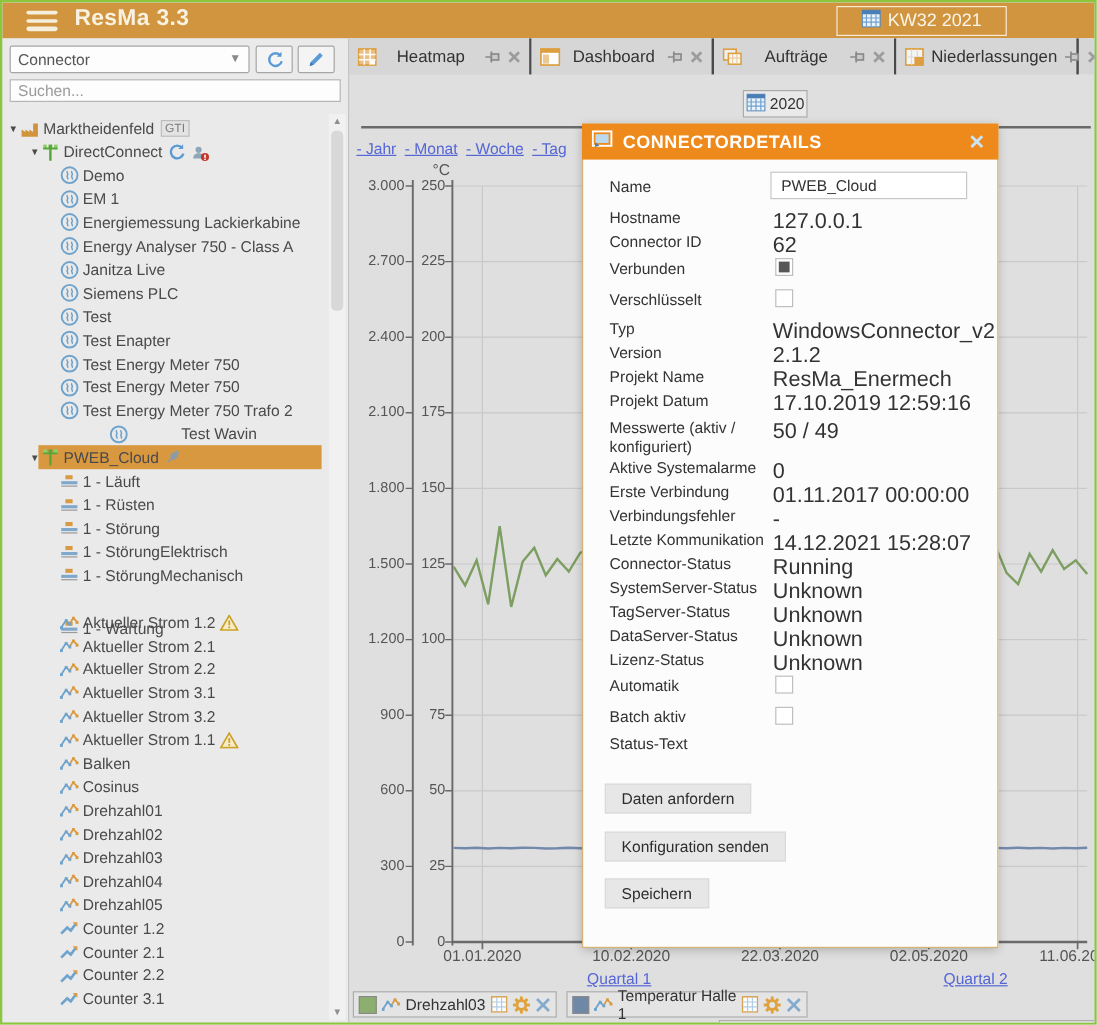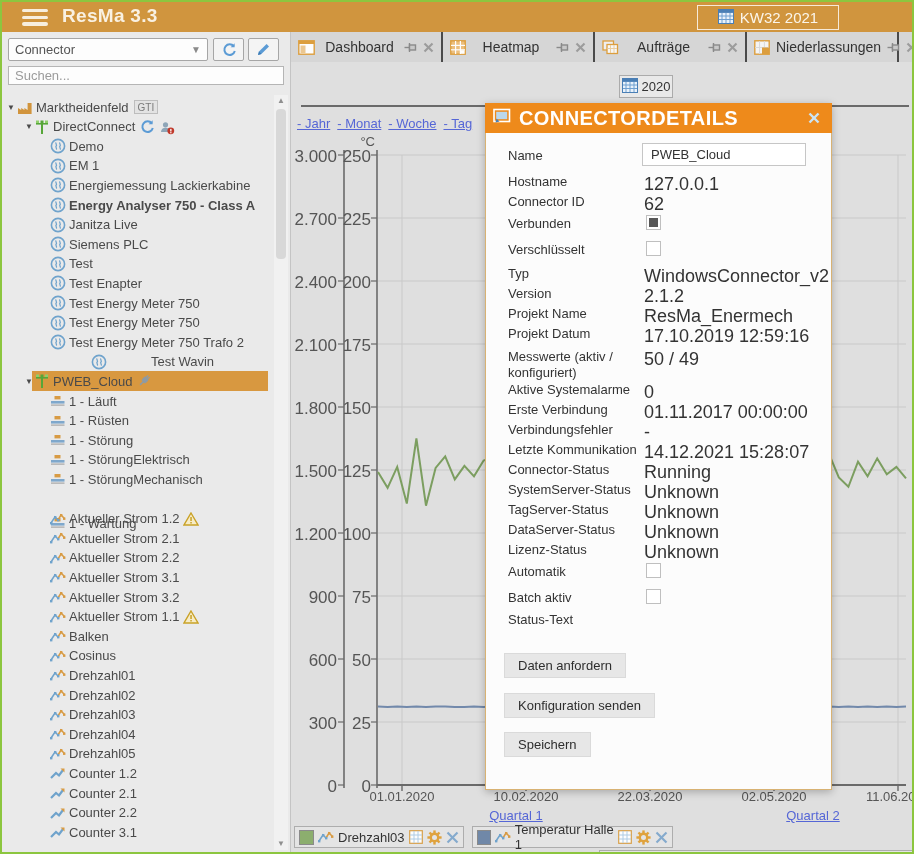--- a/index.html
+++ b/index.html
@@ -53,38 +53,38 @@
          display:flex; align-items:center; padding:0 7px; gap:6px; cursor:pointer; }
   .tab .tab-label { font-size:14px; color:#333; flex:1; text-align:center; }
   .tab .pin, .tab .tclose { flex:0 0 auto; display:flex; cursor:pointer; }
   .year-btn { position:absolute; left:328px; top:43px; width:54px; height:23px; background:#E9E9E9;
               border:1px solid #ABABAB; font-size:13px; color:#333; display:flex; align-items:center;
               justify-content:center; gap:4px; cursor:pointer; font-family:"Liberation Sans", sans-serif; }
   #time-links { position:absolute; left:6px; top:84px; font-size:13px; display:flex; gap:7px; }
   #time-links a { color:#5566D6; text-decoration:underline; cursor:pointer; }
   .unit-label { position:absolute; left:44px; top:102px; width:40px; text-align:right; font-size:13px; color:#555; }
   #chart-svg { position:absolute; left:0; top:0; width:622px; height:820px; }
-  .ytick { position:absolute; width:46px; text-align:right; font-size:17px; color:#555; }
+  .ytick { position:absolute; width:46px; text-align:right; font-size:12px; color:#555; }
   .xtick { position:absolute; width:92px; text-align:center; font-size:13px; color:#555; top:757px; }
   .qlink { position:absolute; width:90px; text-align:center; font-size:13px; top:776px; }
   .qlink a { color:#5566D6; text-decoration:underline; cursor:pointer; }
   .legend-box { position:absolute; top:794px; height:22px; background:#E4E4E4; border:1px solid #ADADAD;
                 display:flex; align-items:center; padding:0 4px; gap:4px; }
   .legend-box .chip { width:15px; height:15px; border:1px solid #8a8a8a; }
   .legend-box .llabel { font-size:13px; color:#333; }
   .legend-sliver { position:absolute; top:818px; left:308px; width:330px; height:4px; overflow:hidden;
                 background:#E4E4E4; border:1px solid #ADADAD; display:flex; gap:6px; padding:1px 4px; }
   .legend-sliver i { display:block; height:10px; }
 
   
   .modal { position:absolute; left:483px; top:101px; width:347px; height:687px; background:#FCFCFC;
            border:1px solid #D8B273; box-shadow:0 2px 8px rgba(0,0,0,0.25); }
   .modal-header { position:absolute; left:-1px; top:-1px; right:-1px; height:30px; background:#EE8A1B;
            display:flex; align-items:center; padding:0 8px; gap:8px; }
-  .modal-title { color:#FFFFFF; font-size:20px; font-weight:700; letter-spacing:0.4px; flex:1; }
+  .modal-title { color:#FFFFFF; font-size:15px; font-weight:700; letter-spacing:0.4px; flex:1; }
   .modal-close { cursor:pointer; display:flex; padding:2px 4px; }
   .mrow-label { position:absolute; left:22px; width:132px; font-size:13px; color:#333; line-height:16px; }
   .mrow-value { position:absolute; left:158px; width:180px; font-size:18px; color:#333; }
   .m-input { position:absolute; left:156px; width:164px; height:23px; background:#fff; border:1px solid #C6C6C6;
              font-size:13px; color:#333; padding:0 8px; font-family:"Liberation Sans", sans-serif; }
   .cb { position:absolute; left:160px; width:15px; height:15px; background:#fff; border:1px solid #BFBFBF;
         display:flex; align-items:center; justify-content:center; cursor:pointer; }
   .cb.checked::after { content:""; width:9px; height:9px; background:#575757; display:block; }
   .m-btn { position:absolute; left:18px; background:#E7E7E7; border:1px solid #DADADA; font-size:13px;
            color:#2e2e2e; height:25px; padding:0 13px; cursor:pointer; font-family:"Liberation Sans", sans-serif; }
@@ -202,21 +202,21 @@
           <span style="width:47px"></span>
           <span class="ticon" style="margin-left:0px">
             <svg width="16" height="16" viewBox="0 0 16 16" xmlns="http://www.w3.org/2000/svg">
               <circle cx="8" cy="8" r="6.6" fill="none" stroke="#6FA3CC" stroke-width="1.6"></circle>
               <path d="M6.2 4.5c-1.3 1.2 1.3 2.3 0 3.5s1.3 2.3 0 3.5" fill="none" stroke="#6FA3CC" stroke-width="1.3"></path>
               <path d="M10 4.5c-1.3 1.2 1.3 2.3 0 3.5s1.3 2.3 0 3.5" fill="none" stroke="#6FA3CC" stroke-width="1.3"></path>
             </svg>
           </span>
           <span class="tlabel">Energiemessung Lackierkabine</span>
         </div>
-        <div class="trow" style="top: 103px; font-weight: bold;">
+        <div class="trow" style="top: 103px;">
           <span style="width:47px"></span>
           <span class="ticon" style="margin-left:0px">
             <svg width="16" height="16" viewBox="0 0 16 16" xmlns="http://www.w3.org/2000/svg">
               <circle cx="8" cy="8" r="6.6" fill="none" stroke="#6FA3CC" stroke-width="1.6"></circle>
               <path d="M6.2 4.5c-1.3 1.2 1.3 2.3 0 3.5s1.3 2.3 0 3.5" fill="none" stroke="#6FA3CC" stroke-width="1.3"></path>
               <path d="M10 4.5c-1.3 1.2 1.3 2.3 0 3.5s1.3 2.3 0 3.5" fill="none" stroke="#6FA3CC" stroke-width="1.3"></path>
             </svg>
           </span>
           <span class="tlabel">Energy Analyser 750 - Class A</span>
         </div>
@@ -653,59 +653,59 @@
       <div class="sb-arrow" style="top:0">▲</div>
       <div class="thumb"></div>
       <div class="sb-arrow" style="bottom:0">▼</div>
     </div>
   </div>
 
   <div class="main">
     <div id="tab-bar">
         <div class="tab">
           <span style="display:flex">
-            <svg width="17" height="15" viewBox="0 0 17 15" xmlns="http://www.w3.org/2000/svg">
-              <rect x="0.8" y="0.8" width="15.4" height="13.4" fill="#FDFDFD" stroke="#DC9E3E" stroke-width="1.4"></rect>
-              <rect x="0.8" y="0.8" width="15.4" height="3.2" fill="#DC9E3E"></rect>
-              <rect x="2.5" y="5.5" width="5" height="7.5" fill="#EBC791"></rect>
-            </svg>
-          </span>
-          <span class="tab-label">Dashboard</span>
-          <span class="pin">
-            <svg width="13" height="11" viewBox="0 0 13 11" xmlns="http://www.w3.org/2000/svg">
-              <g stroke="#8A8A8A" stroke-width="1.4" fill="#C9C9C9">
-                <line x1="0.5" y1="5.5" x2="5" y2="5.5"></line>
-                <line x1="5.5" y1="1" x2="5.5" y2="10"></line>
-                <rect x="5.5" y="3" width="6" height="5"></rect>
-              </g>
-            </svg>
-          </span>
-          <span class="tclose">
-            <svg width="11" height="11" viewBox="0 0 11 11" xmlns="http://www.w3.org/2000/svg">
-              <g stroke="#9C9C9C" stroke-width="2.2">
-                <line x1="1.5" y1="1.5" x2="9.5" y2="9.5"></line>
-                <line x1="9.5" y1="1.5" x2="1.5" y2="9.5"></line>
-              </g>
-            </svg>
-          </span>
-        </div>
-        <div class="tab">
-          <span style="display:flex">
             <svg width="16" height="15" viewBox="0 0 16 15" xmlns="http://www.w3.org/2000/svg">
               <rect x="0.8" y="0.8" width="14.4" height="13.4" fill="#ECBF7E" stroke="#DC9E3E" stroke-width="1.4"></rect>
               <g stroke="#FDFDFD" stroke-width="1.2">
                 <line x1="5.6" y1="1" x2="5.6" y2="14"></line>
                 <line x1="10.4" y1="1" x2="10.4" y2="14"></line>
                 <line x1="1" y1="5.4" x2="15" y2="5.4"></line>
                 <line x1="1" y1="9.8" x2="15" y2="9.8"></line>
               </g>
               <rect x="10.8" y="10.2" width="3.8" height="3.6" fill="#FDFDFD"></rect>
             </svg>
           </span>
           <span class="tab-label">Heatmap</span>
+          <span class="pin">
+            <svg width="13" height="11" viewBox="0 0 13 11" xmlns="http://www.w3.org/2000/svg">
+              <g stroke="#8A8A8A" stroke-width="1.4" fill="#C9C9C9">
+                <line x1="0.5" y1="5.5" x2="5" y2="5.5"></line>
+                <line x1="5.5" y1="1" x2="5.5" y2="10"></line>
+                <rect x="5.5" y="3" width="6" height="5"></rect>
+              </g>
+            </svg>
+          </span>
+          <span class="tclose">
+            <svg width="11" height="11" viewBox="0 0 11 11" xmlns="http://www.w3.org/2000/svg">
+              <g stroke="#9C9C9C" stroke-width="2.2">
+                <line x1="1.5" y1="1.5" x2="9.5" y2="9.5"></line>
+                <line x1="9.5" y1="1.5" x2="1.5" y2="9.5"></line>
+              </g>
+            </svg>
+          </span>
+        </div>
+        <div class="tab">
+          <span style="display:flex">
+            <svg width="17" height="15" viewBox="0 0 17 15" xmlns="http://www.w3.org/2000/svg">
+              <rect x="0.8" y="0.8" width="15.4" height="13.4" fill="#FDFDFD" stroke="#DC9E3E" stroke-width="1.4"></rect>
+              <rect x="0.8" y="0.8" width="15.4" height="3.2" fill="#DC9E3E"></rect>
+              <rect x="2.5" y="5.5" width="5" height="7.5" fill="#EBC791"></rect>
+            </svg>
+          </span>
+          <span class="tab-label">Dashboard</span>
           <span class="pin">
             <svg width="13" height="11" viewBox="0 0 13 11" xmlns="http://www.w3.org/2000/svg">
               <g stroke="#8A8A8A" stroke-width="1.4" fill="#C9C9C9">
                 <line x1="0.5" y1="5.5" x2="5" y2="5.5"></line>
                 <line x1="5.5" y1="1" x2="5.5" y2="10"></line>
                 <rect x="5.5" y="3" width="6" height="5"></rect>
               </g>
             </svg>
           </span>
           <span class="tclose">

